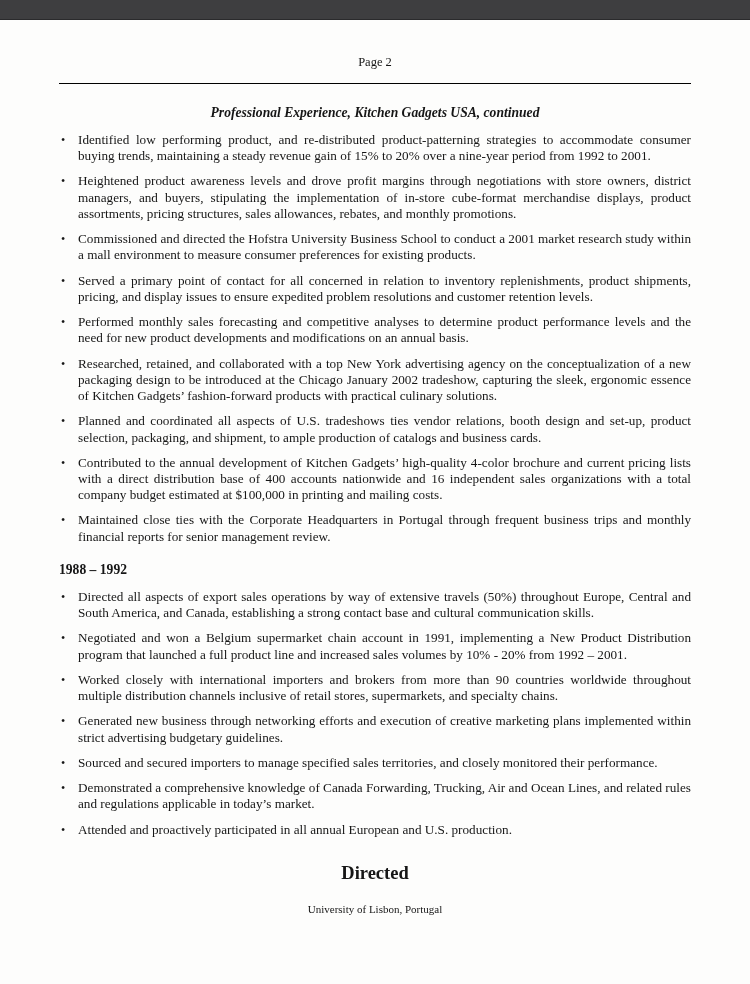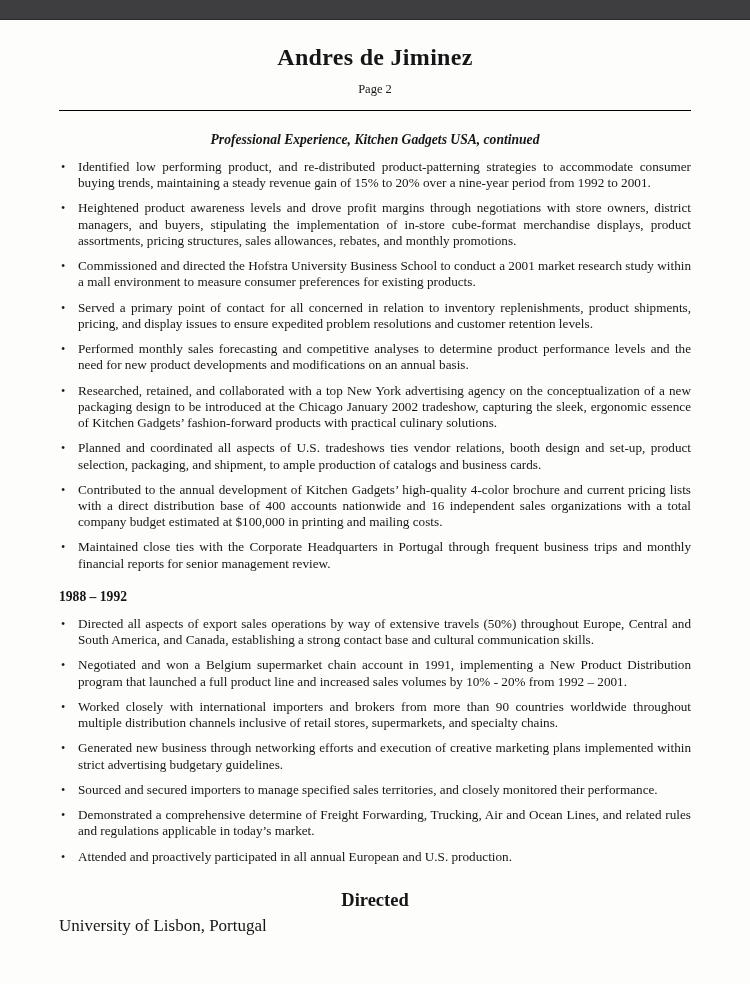--- a/index.html
+++ b/index.html
@@ -83,32 +83,32 @@
     font-weight: bold;
     margin-top: 25px;
   }
   .edu-degree {
     text-align: center;
     font-size: 13.2px;
     font-weight: bold;
     margin-top: 15px;
   }
   .edu-school {
-    font-size: 17px;
-    margin-top: 5px;
+    text-align: center;
+    font-size: 11px;
+    margin-top: 19px;
   }
 </style>
 </head>
 <body>
 
 <div class="top-bar"></div>
 
 <div class="page">
 
-  <div class="name">Andres de Jiminez</div>
   <div class="page-label">Page 2</div>
   <div class="rule"></div>
 
   <div class="section-title">Professional Experience, Kitchen Gadgets USA, continued</div>
 
   <ul class="bullets">
     <li>
       <span class="marker">•</span>
       <span class="btext">Identified low performing product, and re-distributed product-patterning strategies to accommodate consumer buying trends, maintaining a steady revenue gain of 15% to 20% over a nine-year period from 1992 to 2001.</span>
     </li>
@@ -166,21 +166,21 @@
     <li>
       <span class="marker">•</span>
       <span class="btext">Generated new business through networking efforts and execution of creative marketing plans implemented within strict advertising budgetary guidelines.</span>
     </li>
     <li>
       <span class="marker">•</span>
       <span class="btext">Sourced and secured importers to manage specified sales territories, and closely monitored their performance.</span>
     </li>
     <li>
       <span class="marker">•</span>
-      <span class="btext">Demonstrated a comprehensive determine of Freight Forwarding, Trucking, Air and Ocean Lines, and related rules and regulations applicable in today’s market.</span>
+      <span class="btext">Demonstrated a comprehensive knowledge of Canada Forwarding, Trucking, Air and Ocean Lines, and related rules and regulations applicable in today’s market.</span>
     </li>
     <li>
       <span class="marker">•</span>
       <span class="btext">Attended and proactively participated in all annual European and U.S. production.</span>
     </li>
   </ul>
 
   <div class="edu-title">Directed</div>
   <div class="edu-school">University of Lisbon, Portugal</div>
 

